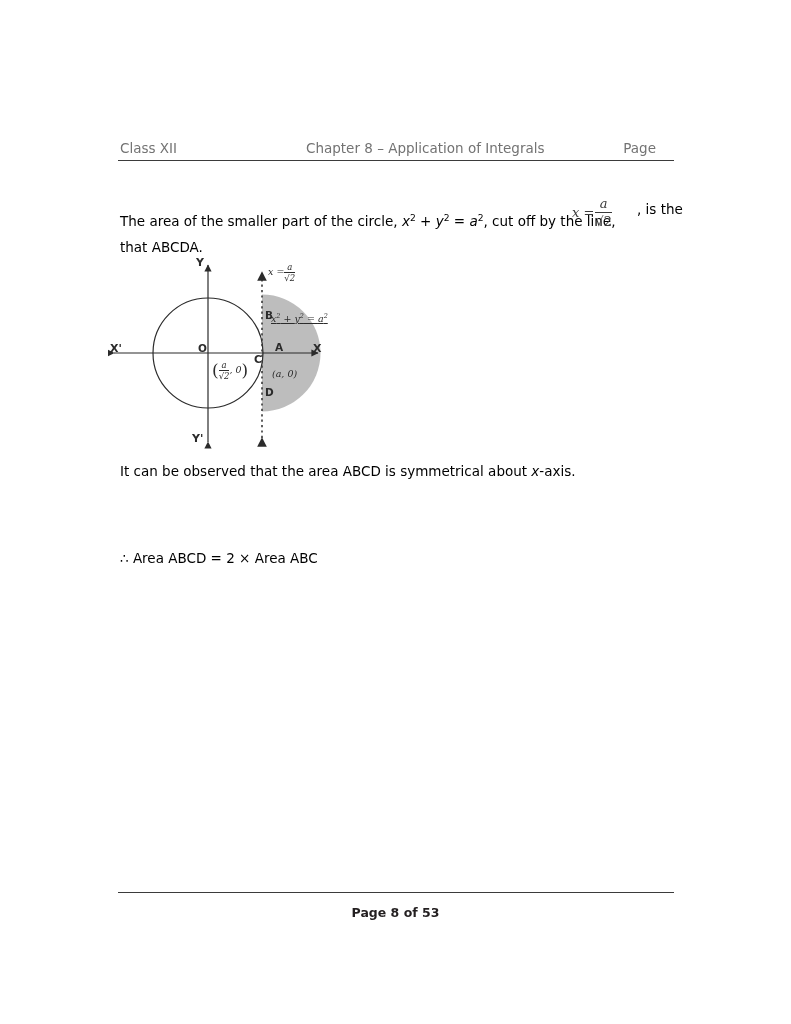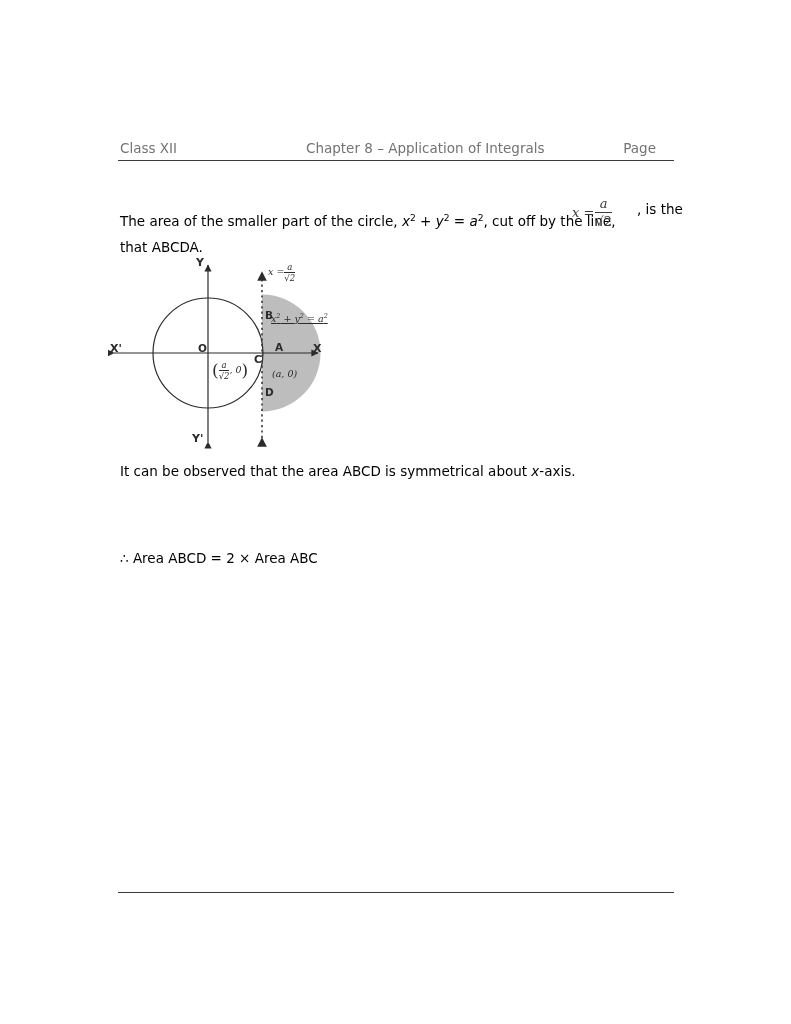--- a/index.html
+++ b/index.html
@@ -236,14 +236,15 @@
     </div>
   </div>
 
   <div class="para p-sym">
     <span>It can be observed that the area ABCD is symmetrical about </span><span class="ital">x</span><span>-axis.</span>
   </div>
 
   <div class="para p-area">∴ Area ABCD = 2 × Area ABC</div>
 
   <div class="footer-rule"></div>
+  <div class="footer-text">Page 8 of 53</div>
 
 </div>
 
 </body></html>

